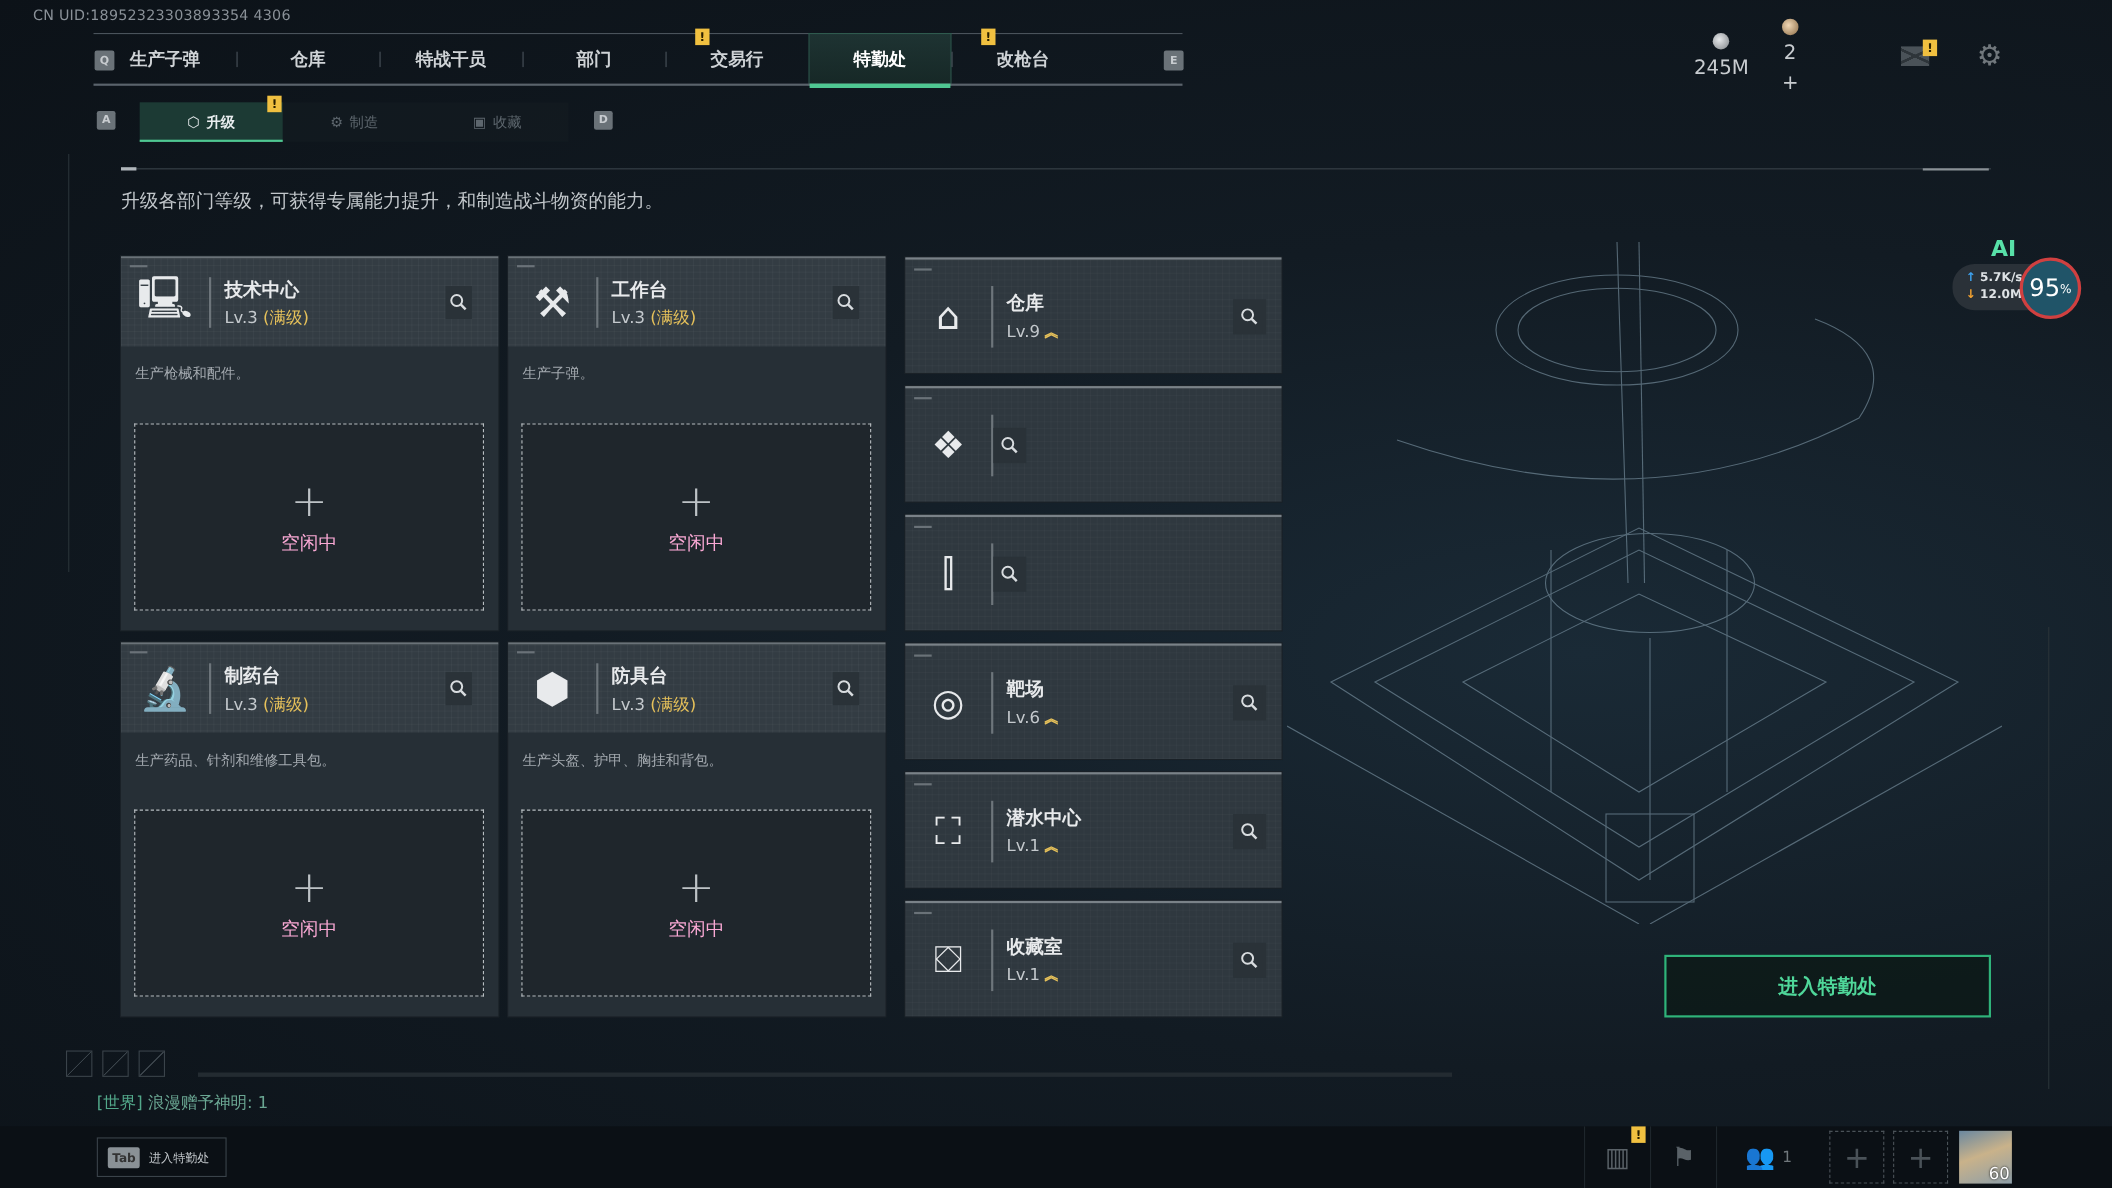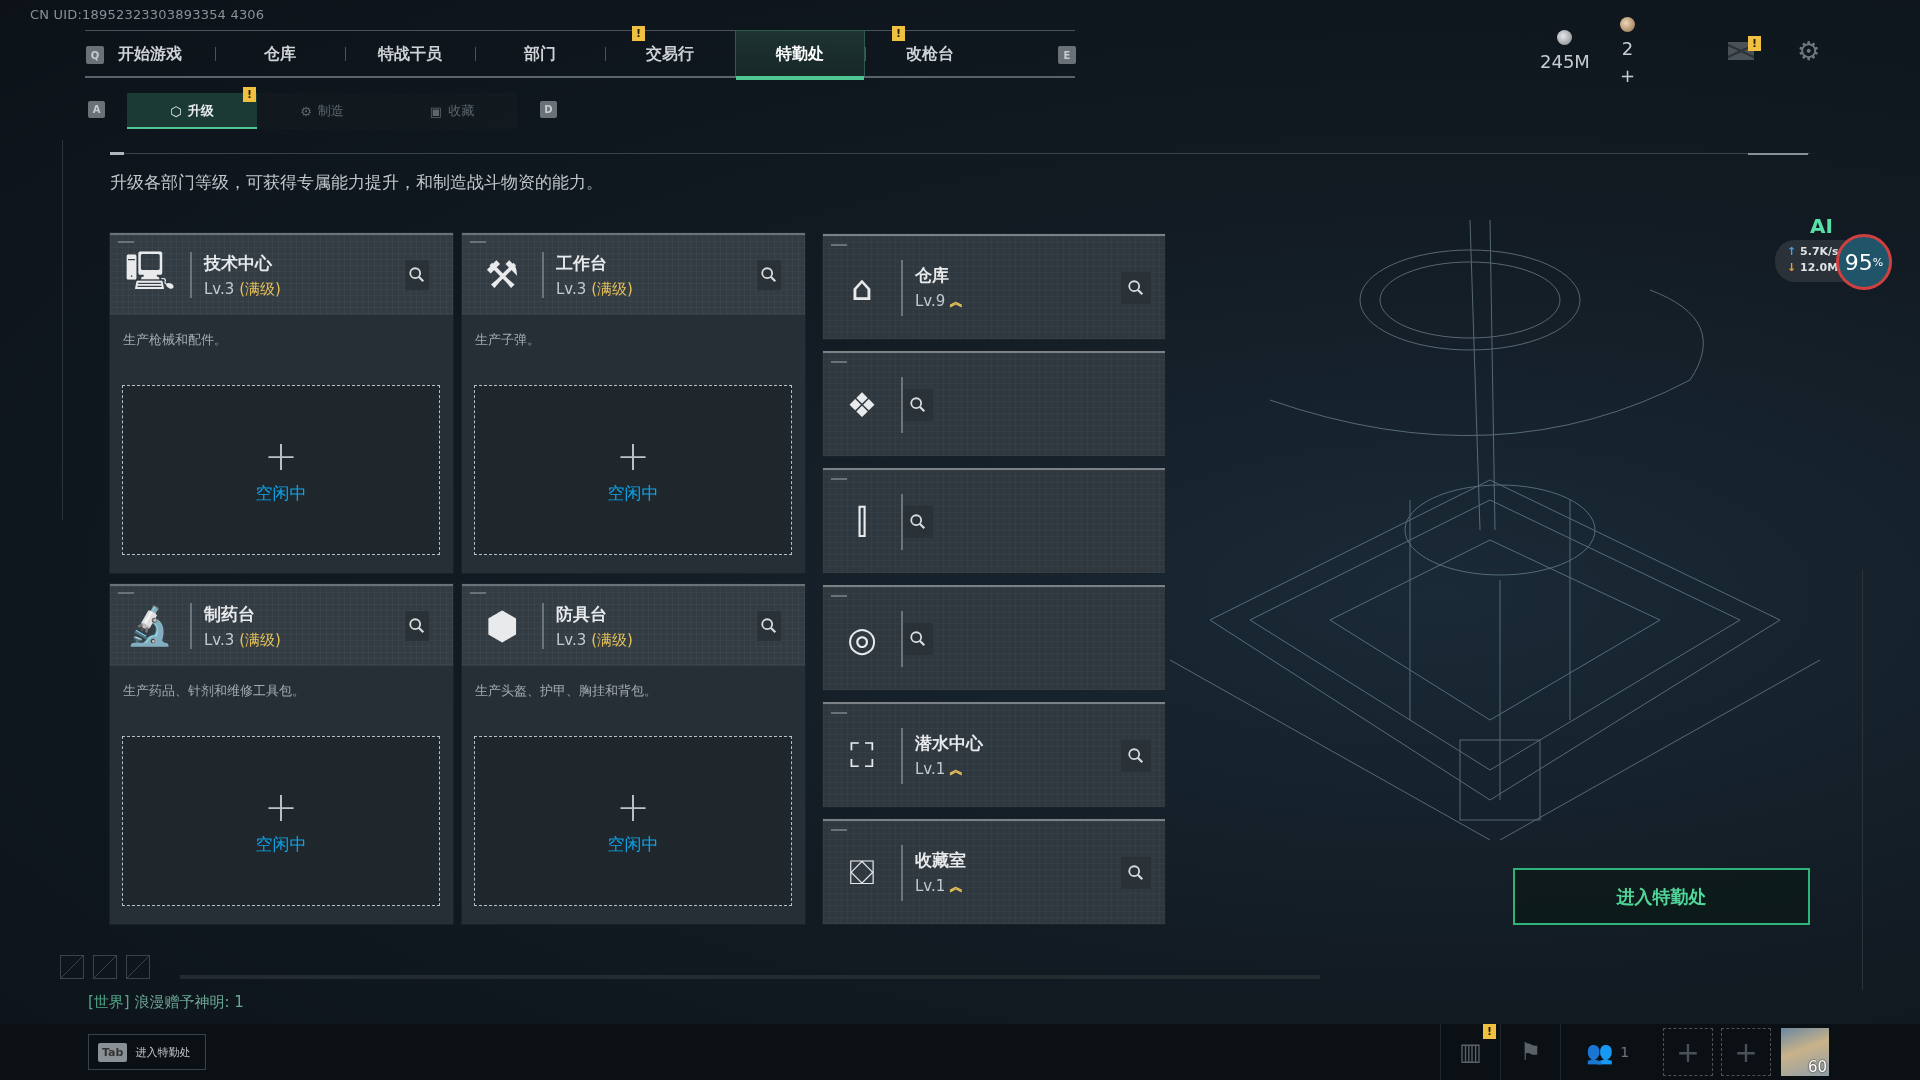--- a/index.html
+++ b/index.html
@@ -61,21 +61,21 @@
   .card-title-wrap { margin-left: 12px; flex: 1; }
   .card-title { font-size: 17px; font-weight: bold; color: #e8eaec; }
   .card-level { font-size: 15px; color: #c4c9cd; margin-top: 5px; }
   .maxed { color: #e6c15a; }
   .chev { color: #e6c15a; font-weight: bold; margin-left: 4px; font-size: 14px; }
   .search-btn { width: 24px; height: 30px; background: #2a3238; display: flex; align-items: center; justify-content: center; margin-right: 24px; cursor: pointer; }
   .search-btn svg { width: 18px; height: 18px; }
   .card-desc { font-size: 13px; color: #a4aab0; margin: 16px 0 0 13px; }
   .slot { position: absolute; left: 12px; top: 150px; width: 318px; height: 170px; border: 1px dashed #b8bec2; background: #1f262c; display: flex; flex-direction: column; align-items: center; justify-content: center; cursor: pointer; }
   .slot .plus { font-size: 40px; color: #bdc2c6; line-height: 40px; font-weight: 300; }
-  .slot .idle { font-size: 17px; color: #0ea5e9; margin-top: 6px; }
+  .slot .idle { font-size: 17px; color: #f9a8d4; margin-top: 6px; }
 
   
   .smallcard { position: absolute; left: 823px; width: 342px; height: 105px; background: #2f383f; border-top: 2px solid #7a8288; background-image: linear-gradient(rgba(255,255,255,0.025) 1px, transparent 1px), linear-gradient(90deg, rgba(255,255,255,0.025) 1px, transparent 1px); background-size: 6px 6px; display: flex; align-items: center; box-shadow: 0 0 0 1px #1a2127; }
   .smallcard .tiny { position: absolute; left: 8px; top: 8px; width: 16px; height: 2px; background: #6a7278; }
   .smallcard .card-icon { width: 78px; font-size: 34px; }
   .smallcard .vsep { height: 56px; }
   .smallcard .search-btn { width: 30px; height: 32px; margin-right: 14px; }
 
   
   .ai-label { position: absolute; left: 1810px; top: 214px; font-size: 20px; font-weight: bold; color: #58e0a8; }
@@ -110,21 +110,21 @@
   .side-line { position: absolute; left: 62px; top: 140px; width: 1px; height: 380px; background: #2a3338; }
   .side-line-r { position: absolute; left: 1862px; top: 570px; width: 1px; height: 420px; background: #2a3338; }
 </style>
 </head>
 <body>
 
 <div class="uid">CN UID:18952323303893354 4306</div>
 
 <div class="keycap q">Q</div>
 <div class="topnav">
-  <div class="nav-item">开始游戏</div>
+  <div class="nav-item">生产子弹</div>
   <div class="nav-item">仓库</div>
   <div class="nav-item">特战干员</div>
   <div class="nav-item">部门</div>
   <div class="nav-item">交易行</div>
   <div class="nav-item active">特勤处</div>
   <div class="nav-item">改枪台</div>
 </div>
 <div class="alert" style="left:632px;top:26px;">!</div>
 <div class="alert" style="left:892px;top:26px;">!</div>
 <div class="keycap e">E</div>
@@ -318,20 +318,24 @@
         <circle cx="8" cy="8" r="5.5" stroke="#d8dcdf" stroke-width="2" fill="none"></circle>
         <line x1="12" y1="12" x2="17" y2="17" stroke="#d8dcdf" stroke-width="2.5"></line>
       </svg>
   </div>
 </div>
 
 <div class="smallcard" style="top:585px;">
   <div class="tiny"></div>
   <div class="card-icon">◎</div>
   <div class="vsep"></div>
+  <div class="card-title-wrap">
+    <div class="card-title">靶场</div>
+    <div class="card-level"><span>Lv.6</span><span class="chev">︽</span></div>
+  </div>
   <div class="search-btn">
     <svg viewBox="0 0 20 20">
         <circle cx="8" cy="8" r="5.5" stroke="#d8dcdf" stroke-width="2" fill="none"></circle>
         <line x1="12" y1="12" x2="17" y2="17" stroke="#d8dcdf" stroke-width="2.5"></line>
       </svg>
   </div>
 </div>
 
 <div class="smallcard" style="top:702px;">
   <div class="tiny"></div>

